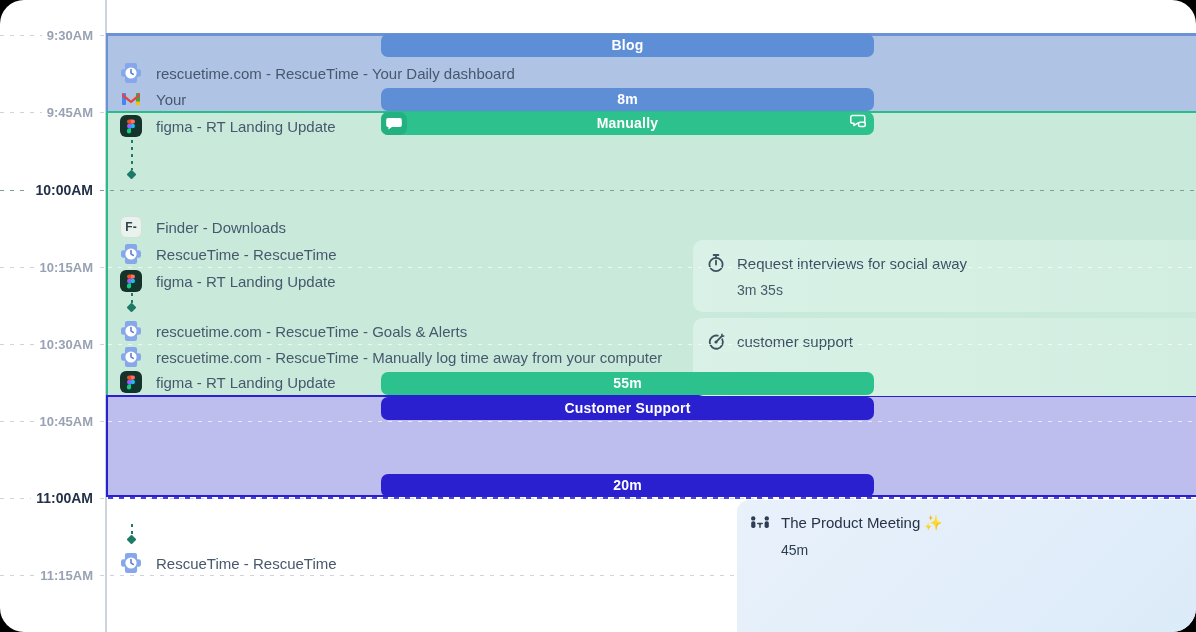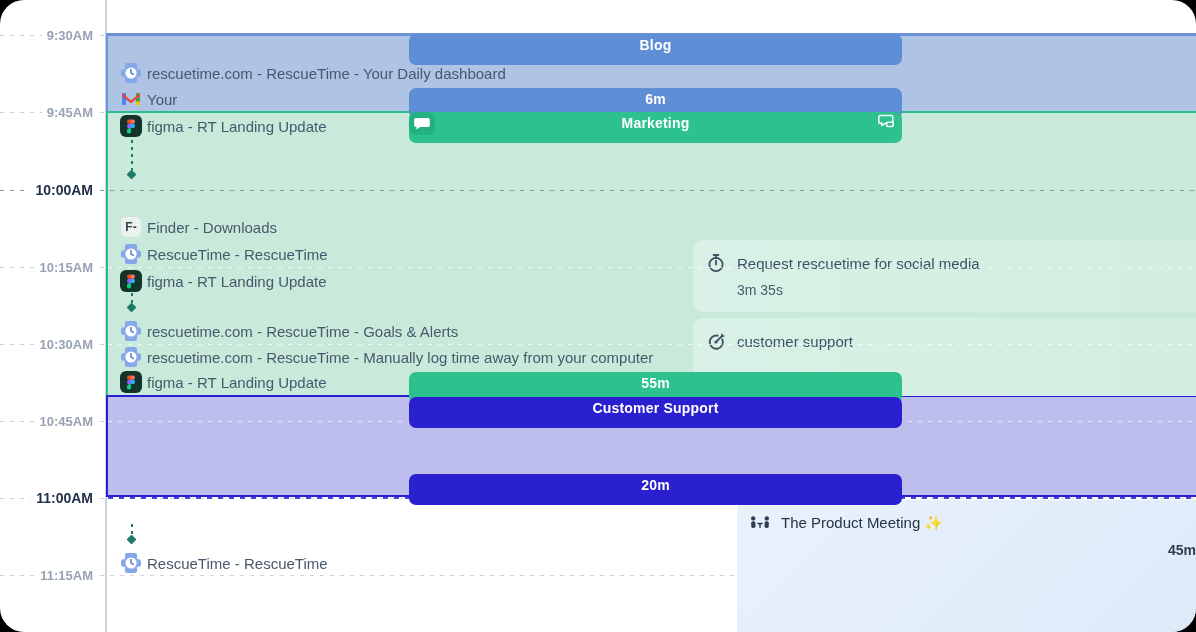--- a/index.html
+++ b/index.html
@@ -19,35 +19,35 @@
   .grid.hourline{ background:repeating-linear-gradient(90deg,#7f9e95 0 4px,transparent 4px 10px); }
   .grid.blueline{ height:2px; left:108px;
     background:repeating-linear-gradient(90deg,#4a43d8 0 5px,transparent 5px 11px); }
   .axis{ position:absolute; top:0; bottom:0; left:105px; width:2px; background:#cdd4de; z-index:1; }
   
   .block{ position:absolute; left:106px; right:0; z-index:2; }
   .block.blog{ top:33px; height:78px; background:#afc3e5; border-top:3px solid #6b92d6; border-left:2px solid #6b92d6; }
   .block.marketing{ top:111px; height:284px; background:#c9eadb; border-top:2px solid #2abd8c; border-left:2px solid #2abd8c; }
   .block.support{ top:395px; height:102px; background:#bdbdee; border:2px solid #2a20cf; border-right:none; }
   
-  .bar{ position:absolute; left:409px; width:493px; height:31px; border-radius:7px; z-index:6;
+  .bar{ position:absolute; left:381px; width:493px; height:23px; border-radius:7px; z-index:6;
     color:#fff; font-size:14px; font-weight:700; text-align:center; line-height:23px; letter-spacing:.2px; }
   .bar.blue{ background:#5e8ed5; }
   .bar.green{ background:#2dc28d; }
   .bar.navy{ background:#2a20cf; }
   .bar .bar-icon-left{ position:absolute; left:0; top:0; width:26px; height:23px; border-radius:7px;
     background:#24b181; display:flex; align-items:center; justify-content:center; }
   .bar .bar-icon-right{ position:absolute; right:6px; top:2px; }
   
   .tick{ position:absolute; left:0; width:98px; text-align:right; z-index:7; transform:translateY(-50%);
     font-size:13px; font-weight:600; color:#98a2b3; }
   .tick span{ background:#fff; padding:0 5px; border-radius:3px; }
   .tick.hour{ color:#23304a; font-weight:700; font-size:14px; }
   
-  .event{ position:absolute; left:120px; height:24px; display:flex; align-items:center; gap:5px; z-index:6; }
+  .event{ position:absolute; left:120px; height:24px; display:flex; align-items:center; gap:14px; z-index:6; }
   .event .elabel{ font-size:15px; font-weight:500; color:#47586c; white-space:nowrap; }
   .badge{ width:22px; height:22px; display:flex; align-items:center; justify-content:center; flex:0 0 22px; }
   .finder-badge{ width:22px; height:22px; border-radius:6px; background:#e9f2ec; border:1px solid #d3e2d8;
     color:#2f4149; font-size:12px; font-weight:700; display:flex; align-items:center; justify-content:center; }
   .zoom-badge{ width:22px; height:22px; border-radius:50%; background:#2d8cff; color:#fff; font-size:9px;
     font-weight:700; display:flex; align-items:center; justify-content:center; }
   .connector{ position:absolute; width:2px; z-index:6;
     background:repeating-linear-gradient(180deg,#1d7a68 0 3px,transparent 3px 7px); }
   .connector::after{ content:""; position:absolute; left:-3px; bottom:-8px; width:7px; height:7px;
     background:#1d7a68; transform:rotate(45deg); border-radius:1px; }
@@ -56,21 +56,21 @@
   .card.green1{ left:693px; top:240px; height:72px; border-radius:10px 0 0 10px;
     background:linear-gradient(90deg,#d9f1e6,#d2eee1); }
   .card.green2{ left:693px; top:318px; height:78px; border-radius:10px 0 0 10px;
     background:linear-gradient(90deg,#d9f1e6,#d2eee1); }
   .card.bluecard{ left:737px; top:500px; height:132px; border-radius:12px 0 0 0;
     background:linear-gradient(135deg,#e9f1fb,#dcebf9); }
   .card .crow{ display:flex; align-items:center; gap:10px; padding:12px 0 0 12px; }
   .card .ctitle{ font-size:15px; font-weight:500; color:#3d5164; }
   .card .cdur{ font-size:14px; font-weight:500; color:#465a6b; padding:8px 0 0 44px; }
   .card.bluecard .ctitle{ font-weight:400; color:#263247; }
-  .card.bluecard .cdur{ font-weight:700; color:#2e3d52;text-align:right; }
+  .card.bluecard .cdur{ font-weight:400; color:#2e3d52; }
 </style>
 </head>
 <body>
 
 <div class="screen">
 
   <div class="grid" style="top:35px"></div>
   <div class="grid" style="top:112px"></div>
   <div class="grid" style="top:190px"></div>
   <div class="grid" style="top:267px"></div>
@@ -87,21 +87,21 @@
   <div class="card green1">
     <div class="crow">
       <span class="badge">
         <svg width="22" height="22" viewBox="0 0 22 22" fill="none" stroke="#3d5160" stroke-width="1.8" stroke-linecap="round">
           <circle cx="11" cy="12.5" r="6.6"></circle>
           <line x1="11" y1="12.5" x2="11" y2="8.6"></line>
           <line x1="11" y1="5.9" x2="11" y2="3.4"></line>
           <line x1="8.6" y1="3" x2="13.4" y2="3"></line>
         </svg>
       </span>
-      <span class="ctitle">Request rescuetime for social media</span>
+      <span class="ctitle">Request interviews for social away</span>
     </div>
     <div class="cdur">3m 35s</div>
   </div>
 
   <div class="card green2">
     <div class="crow">
       <span class="badge">
         <svg width="22" height="22" viewBox="0 0 22 22" fill="none" stroke="#3d5160" stroke-width="1.8" stroke-linecap="round">
           <path d="M17.2 9.2 A6.6 6.6 0 1 1 12.8 5.7"></path>
           <circle cx="11" cy="12" r="1.6" fill="#3d5160" stroke="none"></circle>
@@ -133,30 +133,30 @@
   <div class="grid over hourline" style="top:190px"></div>
   <div class="grid over white" style="top:267px"></div>
   <div class="grid over white" style="top:344px"></div>
   <div class="grid over white" style="top:421px"></div>
   <div class="grid over blueline" style="top:497px"></div>
 
   <div class="bar blue" style="top:34px">
     <span>Blog</span>
   </div>
   <div class="bar blue" style="top:88px">
-    <span>6m</span>
+    <span>8m</span>
   </div>
 
   <div class="bar green" style="top:112px">
     <span class="bar-icon-left">
       <svg width="16" height="14" viewBox="0 0 16 14" fill="#ffffff">
         <path d="M2 1 h12 a1.8 1.8 0 0 1 1.8 1.8 v5.4 a1.8 1.8 0 0 1 -1.8 1.8 H6 L2.4 12.6 V10 H2 A1.8 1.8 0 0 1 .2 8.2 V2.8 A1.8 1.8 0 0 1 2 1 Z"></path>
       </svg>
     </span>
-    <span>Marketing</span>
+    <span>Manually</span>
     <span class="bar-icon-right">
       <svg width="18" height="16" viewBox="0 0 18 16" fill="none" stroke="#ffffff" stroke-width="1.5" stroke-linejoin="round">
         <path d="M2.2 1.5 h11 a1.6 1.6 0 0 1 1.6 1.6 v4.6 a1.6 1.6 0 0 1 -1.6 1.6 h-6 L4 11.5 V9.3 H2.2 A1.6 1.6 0 0 1 .8 7.7 V3.1 A1.6 1.6 0 0 1 2.2 1.5 Z"></path>
         <rect x="8.6" y="8.2" width="6.6" height="4.4" rx="1.4" fill="#2dc28d"></rect>
       </svg>
     </span>
   </div>
   <div class="bar green" style="top:372px">
     <span>55m</span>
   </div>

